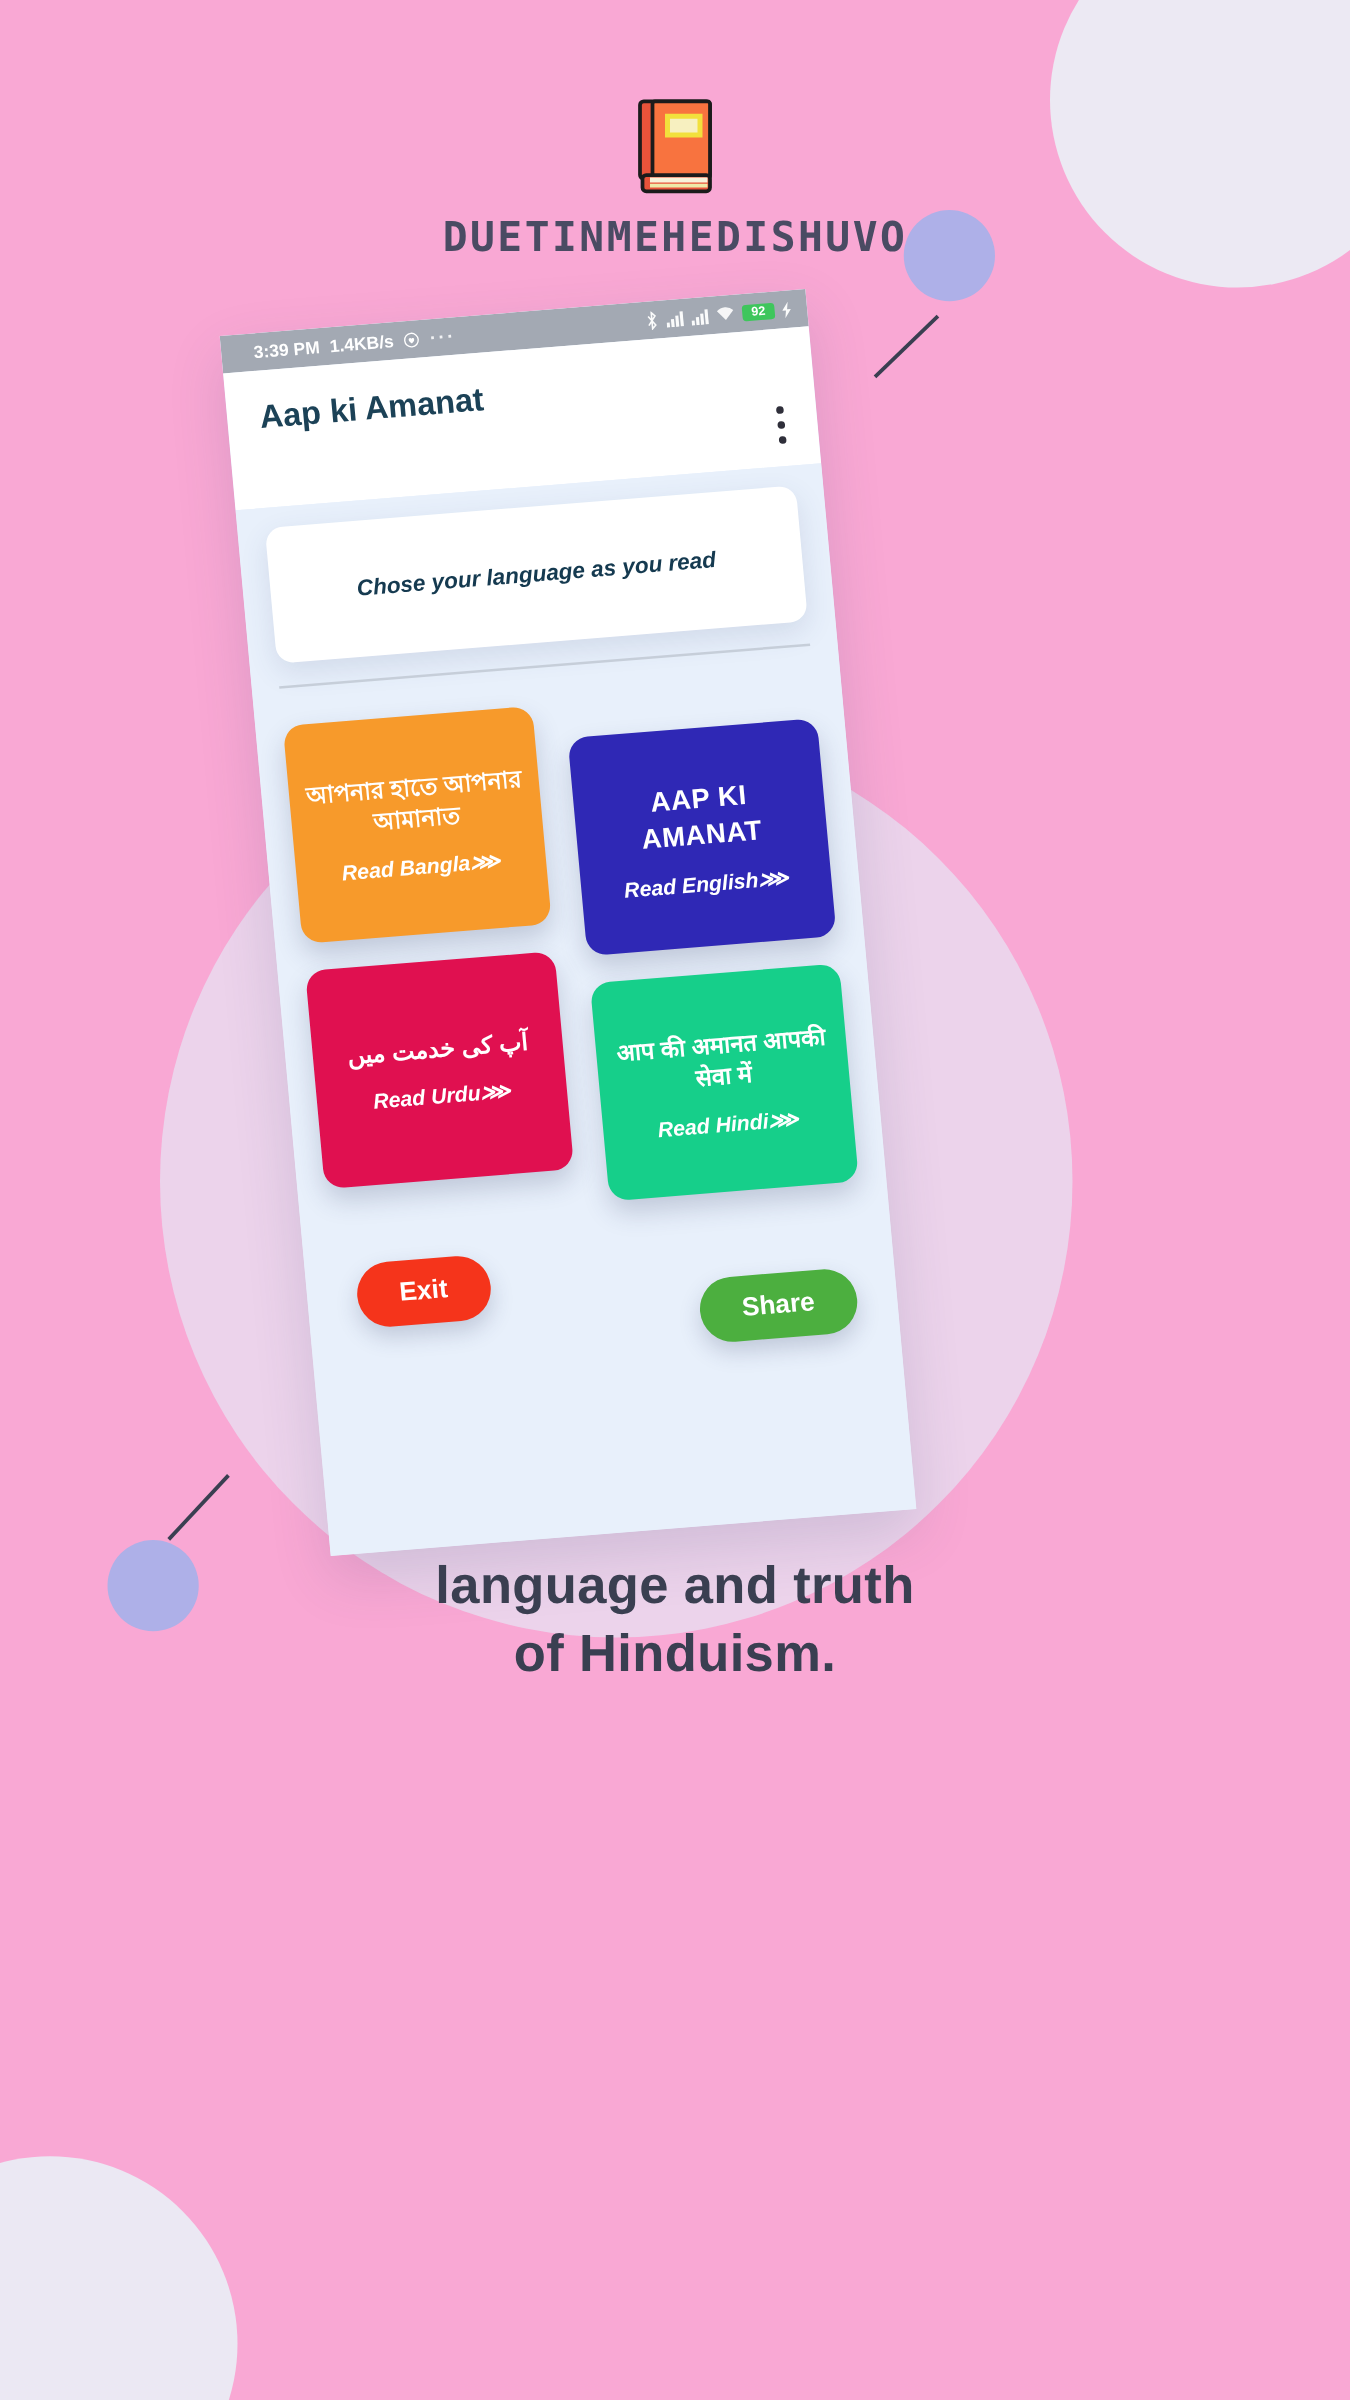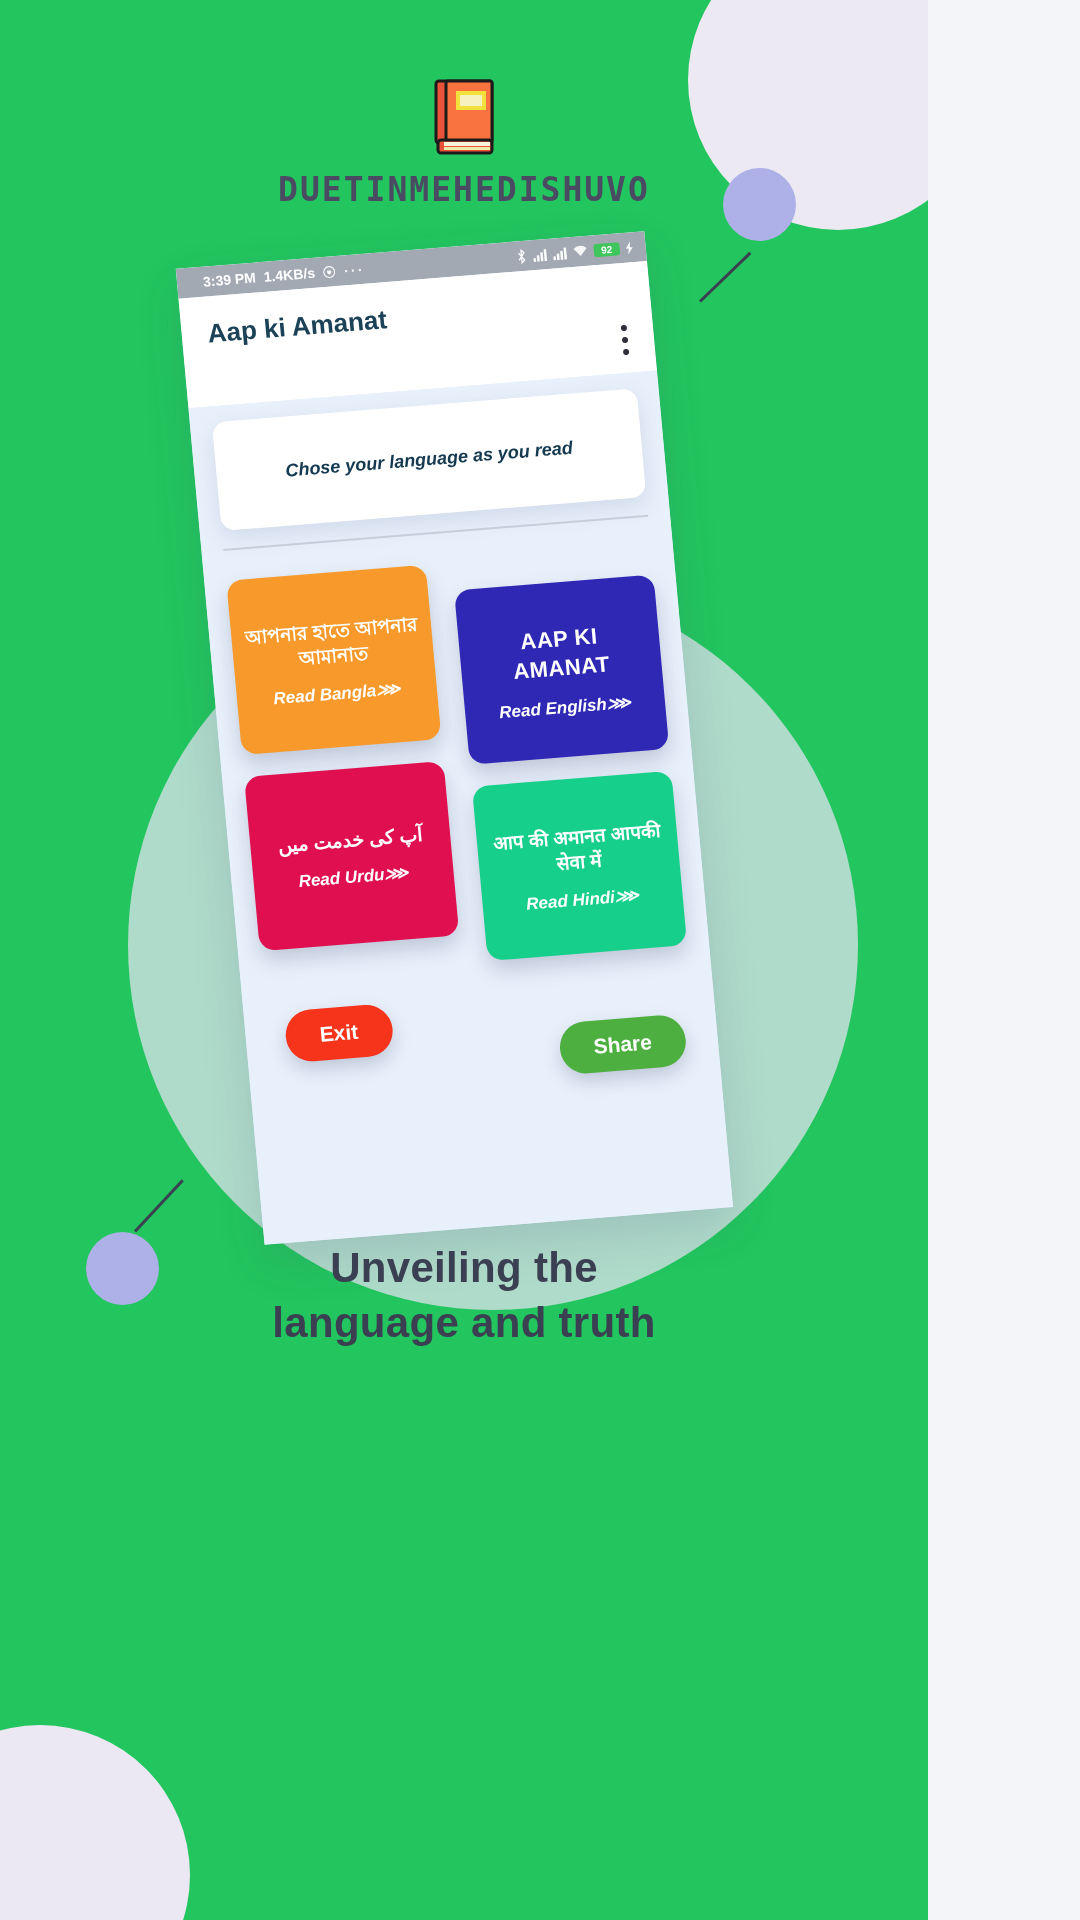--- a/index.html
+++ b/index.html
@@ -4,22 +4,22 @@
 <style>
   * { box-sizing: border-box; margin: 0; padding: 0; }
   html, body {
     width: 1080px; height: 1920px;
     overflow: hidden;
     background: #f4f5f9;
     font-family: "Liberation Sans", sans-serif;
   }
   #stage {
     position: relative;
-    width: 928px; height: 1920px;
-    background: #22c55e;
+    width: 1080px; height: 1920px;
+    background: #f9a8d4;
     overflow: hidden;
   }
 
   
   .blob { position: absolute; border-radius: 50%; }
   .blob-tr {
     width: 300px; height: 300px;
     right: -60px; top: -70px;
     background: #ece9f3;
   }
@@ -339,17 +339,17 @@
         <div class="bottom-row">
           <button class="pill pill-exit">Exit</button>
           <button class="pill pill-share">Share</button>
         </div>
 
       </div>
     </div>
   </div>
 
   <div class="tagline">
-    <div>Unveiling the</div>
     <div>language and truth</div>
+    <div>of Hinduism.</div>
   </div>
 
 </div>
 
 </body></html>

